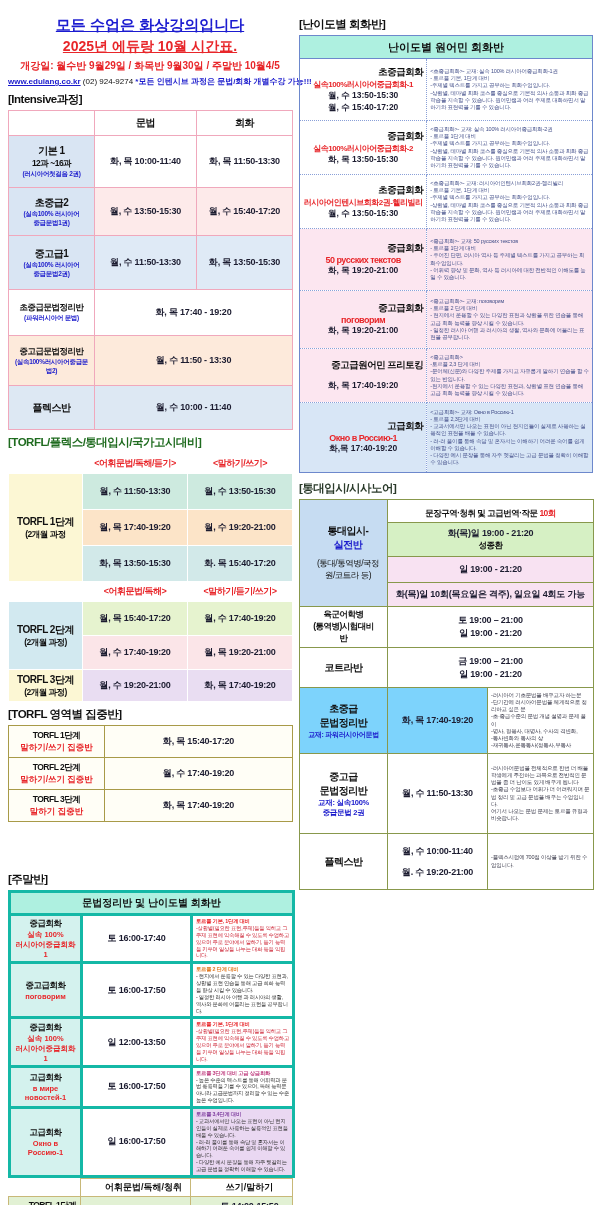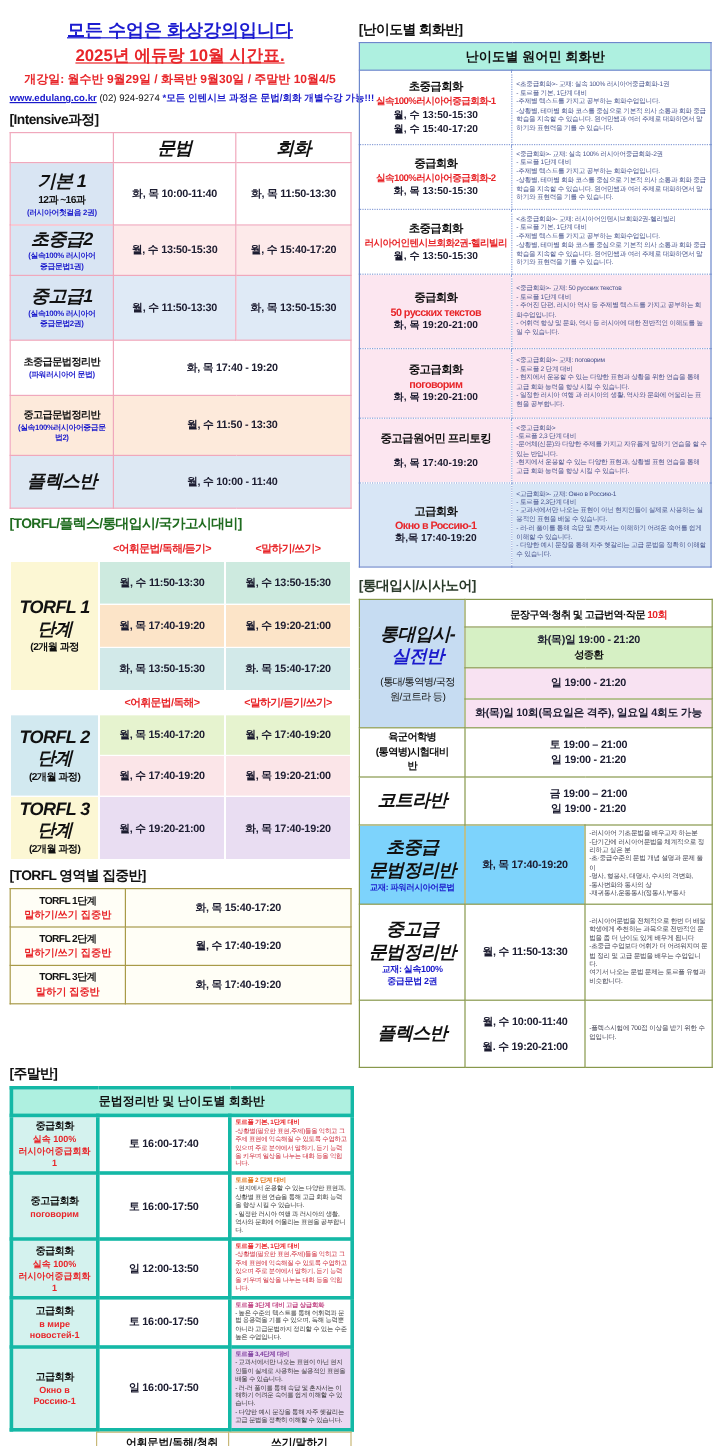--- a/index.html
+++ b/index.html
@@ -17,21 +17,21 @@
   .hdr4 .note { color:#1a1acc; font-weight:bold; }
 
   .sec-title { font-weight:bold; font-size:11.5px; color:#111; margin:5px 0 3px 0; letter-spacing:-0.5px; }
   .sec-title.green { color:#1f6b1f; }
   .sec-title.dark { color:#2a3a2a; }
 
   table { border-collapse:collapse; table-layout:fixed; width:100%; }
   td { padding:2px 3px; vertical-align:middle; text-align:center; overflow:hidden; }
 
   .t  { font-weight:bold; color:#1c1c30; font-size:9px; letter-spacing:-0.2px; }
-  .nm { font-weight:bold; font-size:15px; color:#111; letter-spacing:-0.5px;font-style:italic; }
+  .nm { font-weight:bold; font-size:10px; color:#111; letter-spacing:-0.5px; }
   .nm2 { font-weight:bold; font-size:8.5px; color:#111; letter-spacing:-0.5px; }
   .bk { color:#1a1acc; font-weight:bold; font-size:6.5px; letter-spacing:-0.3px; white-space:pre-line; }
   .rd { color:#e8262a; font-weight:bold; }
   .ds { font-size:5.5px; color:#44508a; text-align:left; line-height:1.3; white-space:pre-line; letter-spacing:-0.2px; }
   .pre { white-space:pre-line; }
 
   
   .tbl-int td { border:1px solid #f0a8bc; }
   .tbl-int .hrow td { height:20px; background:#fff; }
   .tbl-int .lbl { background:#d9e5f3; }
@@ -40,21 +40,21 @@
   .bg-blue  { background:#dfeaf6; }
   .bg-peach { background:#fdeadb; }
   .bg-flex  { background:#dde8f3; }
 
   
   .tbl-lvl { border:1.5px solid #6d88cc; }
   .tbl-lvl td { border:1px dotted #8aa0d8; }
   .tbl-lvl .thead { background:#aef0e0; font-weight:bold; font-size:11px; color:#111; height:18px; border:1px solid #6d88cc; }
   .bg-pinkrow { background:#fce6f0; }
   .bg-bluerow { background:#d8e6f6; }
-  .lvl-name { font-weight:bold; font-size:9.5px; color:#111; letter-spacing:-0.5px; }
+  .lvl-name { font-weight:bold; font-size:9.5px; color:#111; letter-spacing:-0.5px;text-align:right; }
   .lvl-bk { color:#e8262a; font-weight:bold; font-size:8px; letter-spacing:-0.5px; }
   .lvl-t { font-weight:bold; font-size:8.5px; color:#1c1c30; }
 
   
   .tbl-torfl td { border:1px solid #ffffff; }
   .tbl-torfl .rhead { color:#e8262a; font-weight:bold; font-size:9px; background:#fff; height:15px; letter-spacing:-0.5px; }
   .bg-yel { background:#fcf7d4; }
   .bg-cy2 { background:#d2e9f0; }
   .bg-mint { background:#cdeadf; }
   .bg-pch2 { background:#fce4c8; }
@@ -123,21 +123,21 @@
       </tr>
       <tr style="height:52px">
         <td class="lbl">
           <div class="nm">기본 1</div>
           <div class="nm2">12과 ~16과</div>
           <div class="bk">(러시아어첫걸음 2권)</div>
         </td>
         <td class="bg-white t">화, 목 10:00-11:40</td>
         <td class="bg-white t">화, 목 11:50-13:30</td>
       </tr>
-      <tr style="height:37px">
+      <tr style="height:48px">
         <td class="lbl">
           <div class="nm">초중급2</div>
           <div class="bk">(실속100% 러시아어
 중급문법1권)</div>
         </td>
         <td class="bg-pink t">월, 수 13:50-15:30</td>
         <td class="bg-pink t">월, 수 15:40-17:20</td>
       </tr>
       <tr style="height:54px">
         <td class="lbl">

